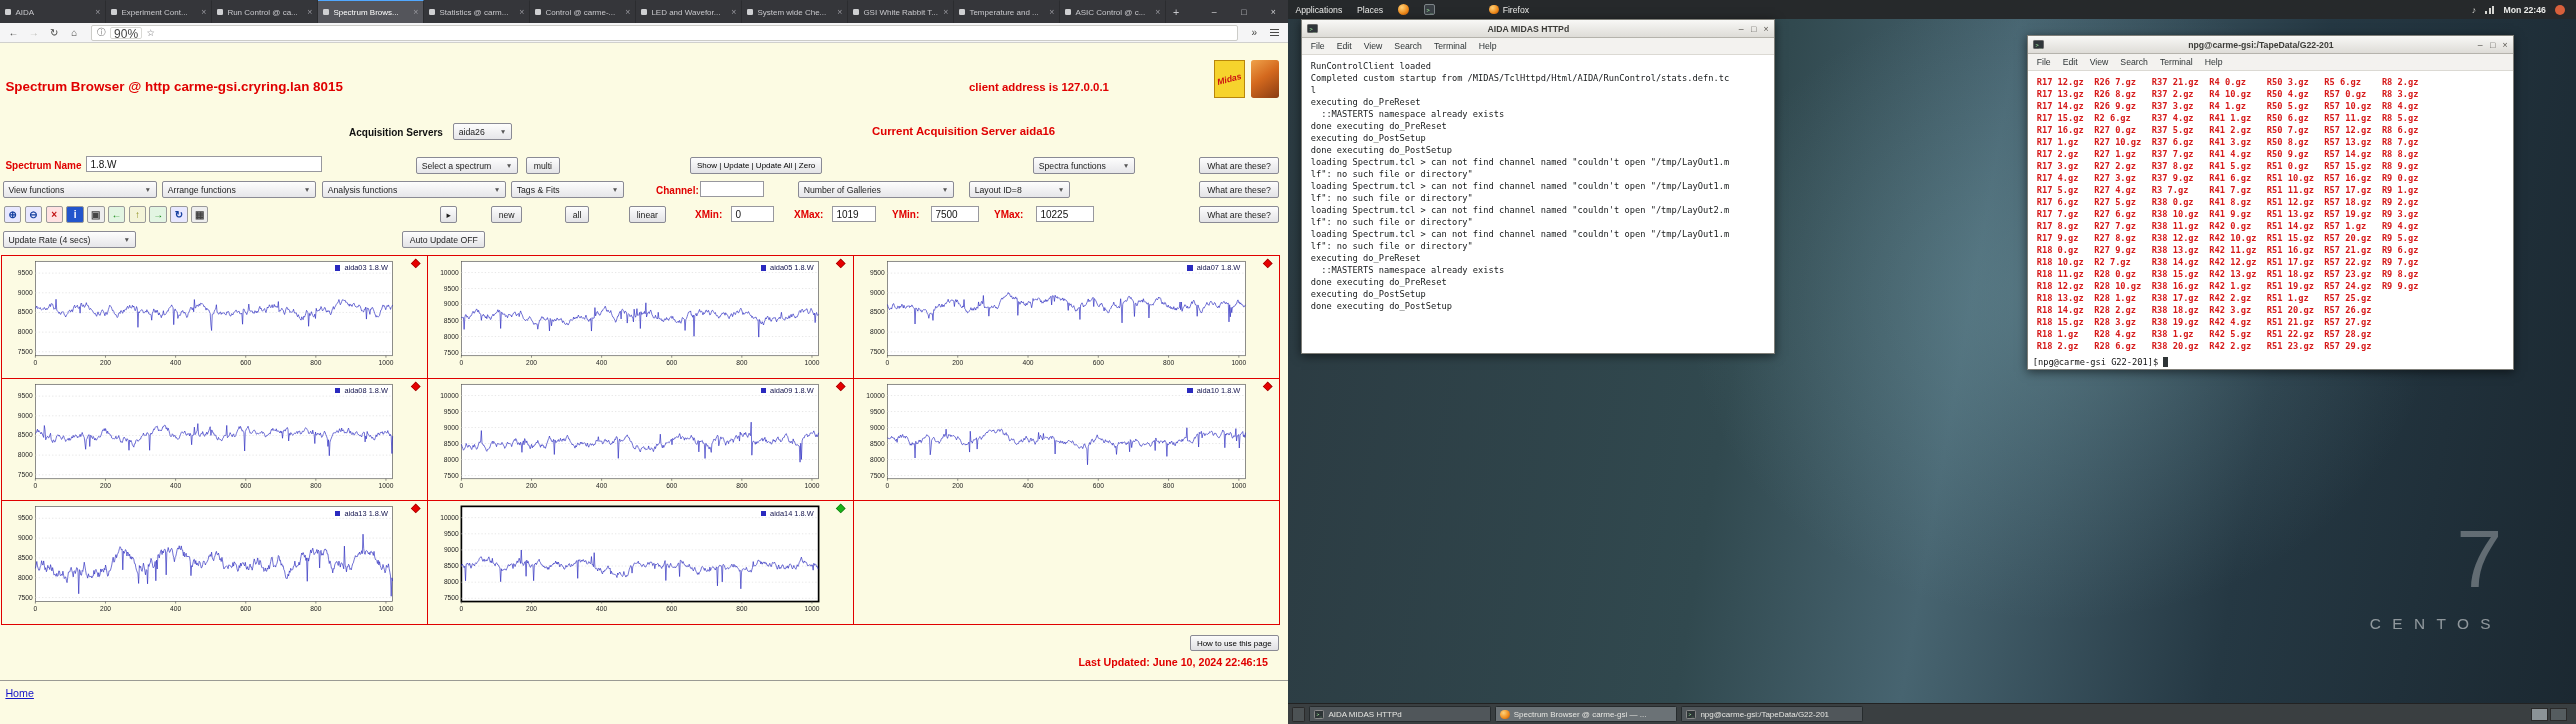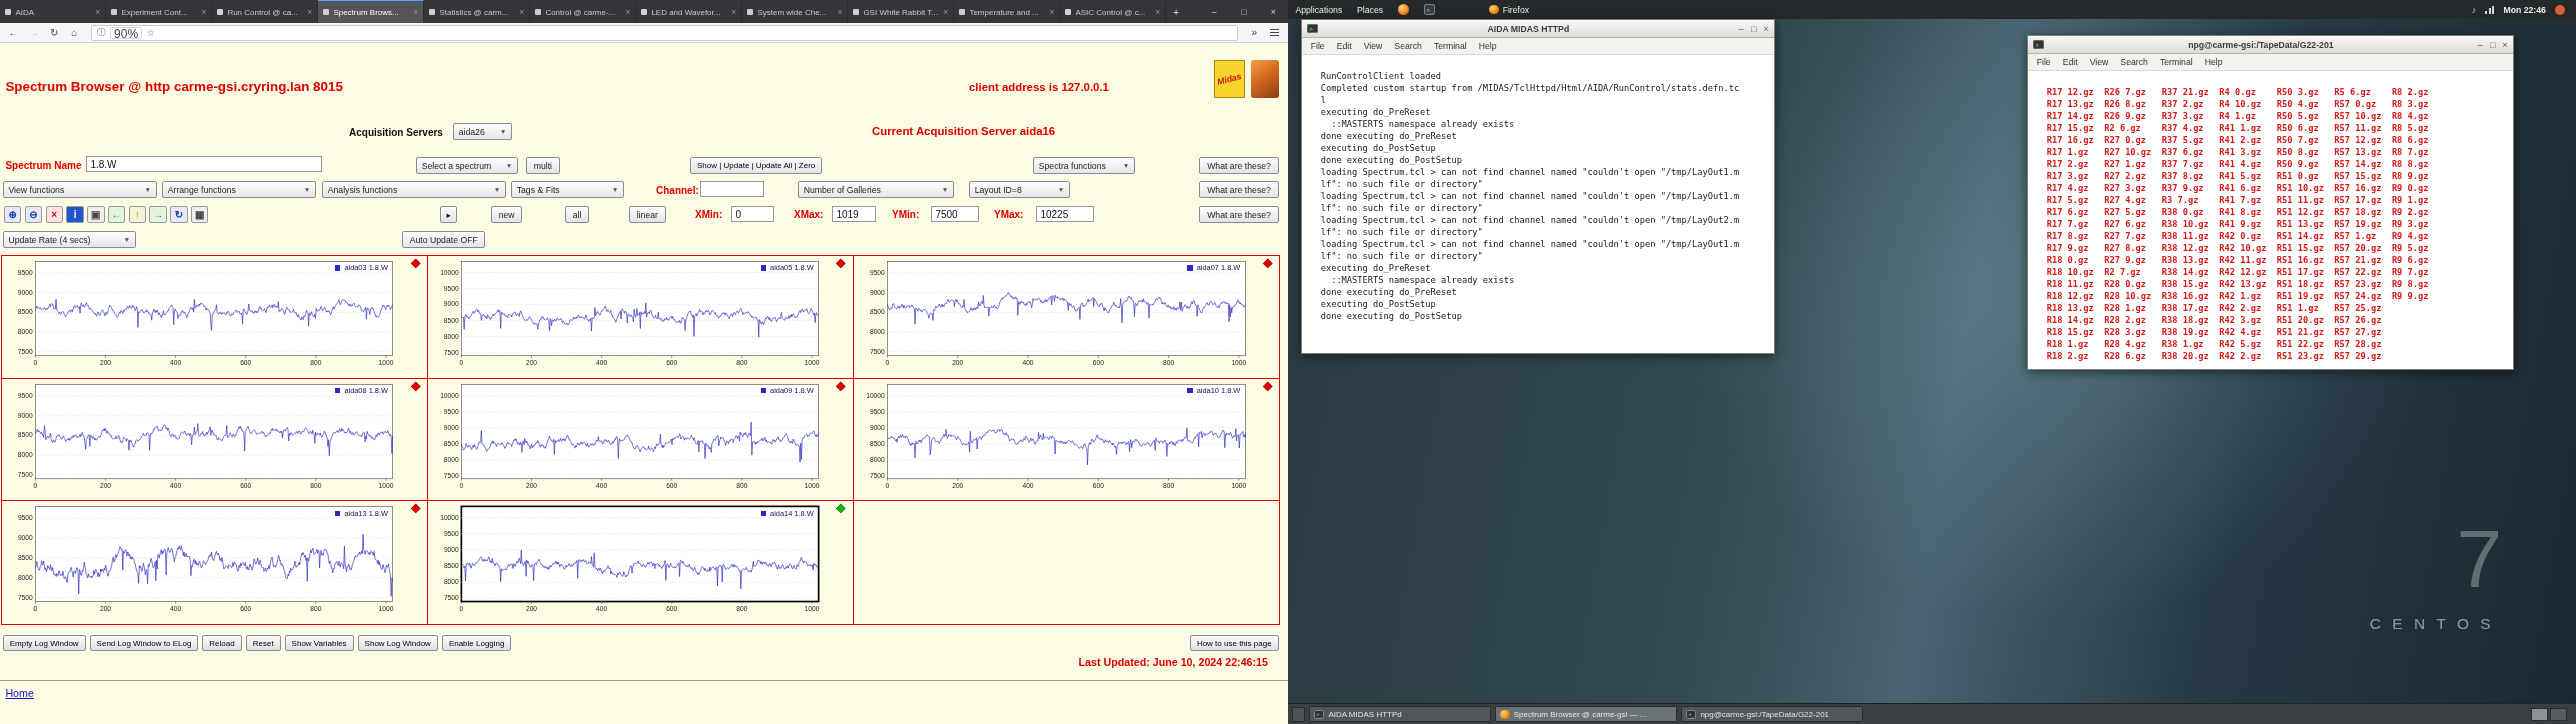--- a/index.html
+++ b/index.html
@@ -88,21 +88,21 @@
 
   
   .termwin{position:absolute;background:#fff;border:0.7px solid #7f7f79;box-shadow:0 2px 9.4px rgba(0,0,0,.55);display:flex;flex-direction:column;z-index:30}
   .term-titlebar{height:18px;background:linear-gradient(#f8f8f6,#dedcd7);border-bottom:0.7px solid #b5b3ac;display:flex;align-items:center;padding:0 5.4px;gap:5.4px;flex:none}
   .term-wicon{width:10.7px;height:9.4px;background:#30363a;border:0.7px solid #666;border-radius:1.3px;color:#9fe89f;font-size:5.4px;line-height:8px;text-align:center;font-family:"DejaVu Sans Mono",monospace;flex:none}
   .term-title{flex:1;text-align:center;font-size:8.7px;font-weight:bold;color:#3c3c38;overflow:hidden;white-space:nowrap}
   .term-controls{display:flex;gap:7.4px;color:#55524c;font-size:8.7px;flex:none}
   .term-menubar{height:17px;background:#f3f2ef;border-bottom:0.7px solid #dbd9d3;display:flex;align-items:center;padding:0 2.7px;font-size:8.7px;color:#2e3436;flex:none}
   .mitem{padding:0 6px}
   .term-body{flex:1;background:#fff;overflow:hidden;padding:1.3px 4.7px;font-family:"DejaVu Sans Mono",monospace;font-size:8.7px;line-height:12px;color:#16191a}
-  .term-body pre{margin:14px;font:inherit;white-space:pre}
+  .term-body pre{margin:4px;font:inherit;white-space:pre}
   #t2pre{color:#d61a1a;font-weight:bold}
   .prompt-line{color:#111;display:flex;align-items:center}
   .cursor{display:inline-block;width:5.4px;height:10px;background:#2e3436;margin-left:4.7px}
 
   
   .taskbar{position:absolute;left:1288px;top:703px;width:1288px;height:21.5px;background:#3a3f41;border-top:0.7px solid #222;display:flex;align-items:center;gap:4px;padding:0 4px;z-index:20}
   .showdesk{width:13.4px;height:14.8px;background:#4c5254;border:0.7px solid #2a2a2a;border-radius:1.3px;flex:none}
   .taskbtn{width:182px;height:16px;background:#50565a;border:0.7px solid #262b2d;border-radius:1.3px;display:flex;align-items:center;gap:4px;padding:0 4px;color:#e6e6e2;font-size:8px;overflow:hidden;flex:none}
   .taskbtn.active{background:#6b7276}
   .taskbtn .tbl{overflow:hidden;text-overflow:ellipsis;white-space:nowrap}
@@ -600,29 +600,20 @@
           </svg>
           <div class="legend" data-interactable="false">
             <span class="legend-swatch" data-interactable="false"></span>
             <span class="legend-label" data-interactable="false">aida14 1.8.W</span>
           </div>
           <div class="diamond" data-interactable="true" style="background: rgb(25, 178, 25);"></div>
         </div>
       <div class="spectrum-cell" data-interactable="false"></div>
     </div>
 
-    <div id="footerBtns" data-interactable="false">
-        <button class="pbtn" data-interactable="true">Empty Log Window</button>
-        <button class="pbtn" data-interactable="true">Send Log Window to ELog</button>
-        <button class="pbtn" data-interactable="true">Reload</button>
-        <button class="pbtn" data-interactable="true">Reset</button>
-        <button class="pbtn" data-interactable="true">Show Variables</button>
-        <button class="pbtn" data-interactable="true">Show Log Window</button>
-        <button class="pbtn" data-interactable="true">Enable Logging</button>
-      </div>
     <button class="pbtn help" data-interactable="true">How to use this page</button>
     <div class="updated" data-interactable="false">Last Updated: June 10, 2024 22:46:15</div>
     <div class="page-hr" data-interactable="false"></div>
     <a class="home" data-interactable="true">Home</a>
   </div>
 </div>
 
 <div class="termwin" style="left:1301px;top:19px;width:474px;height:335px" data-interactable="false">
   <div class="term-titlebar" data-interactable="true">
     <span class="term-wicon" data-interactable="false">&gt;_</span>

